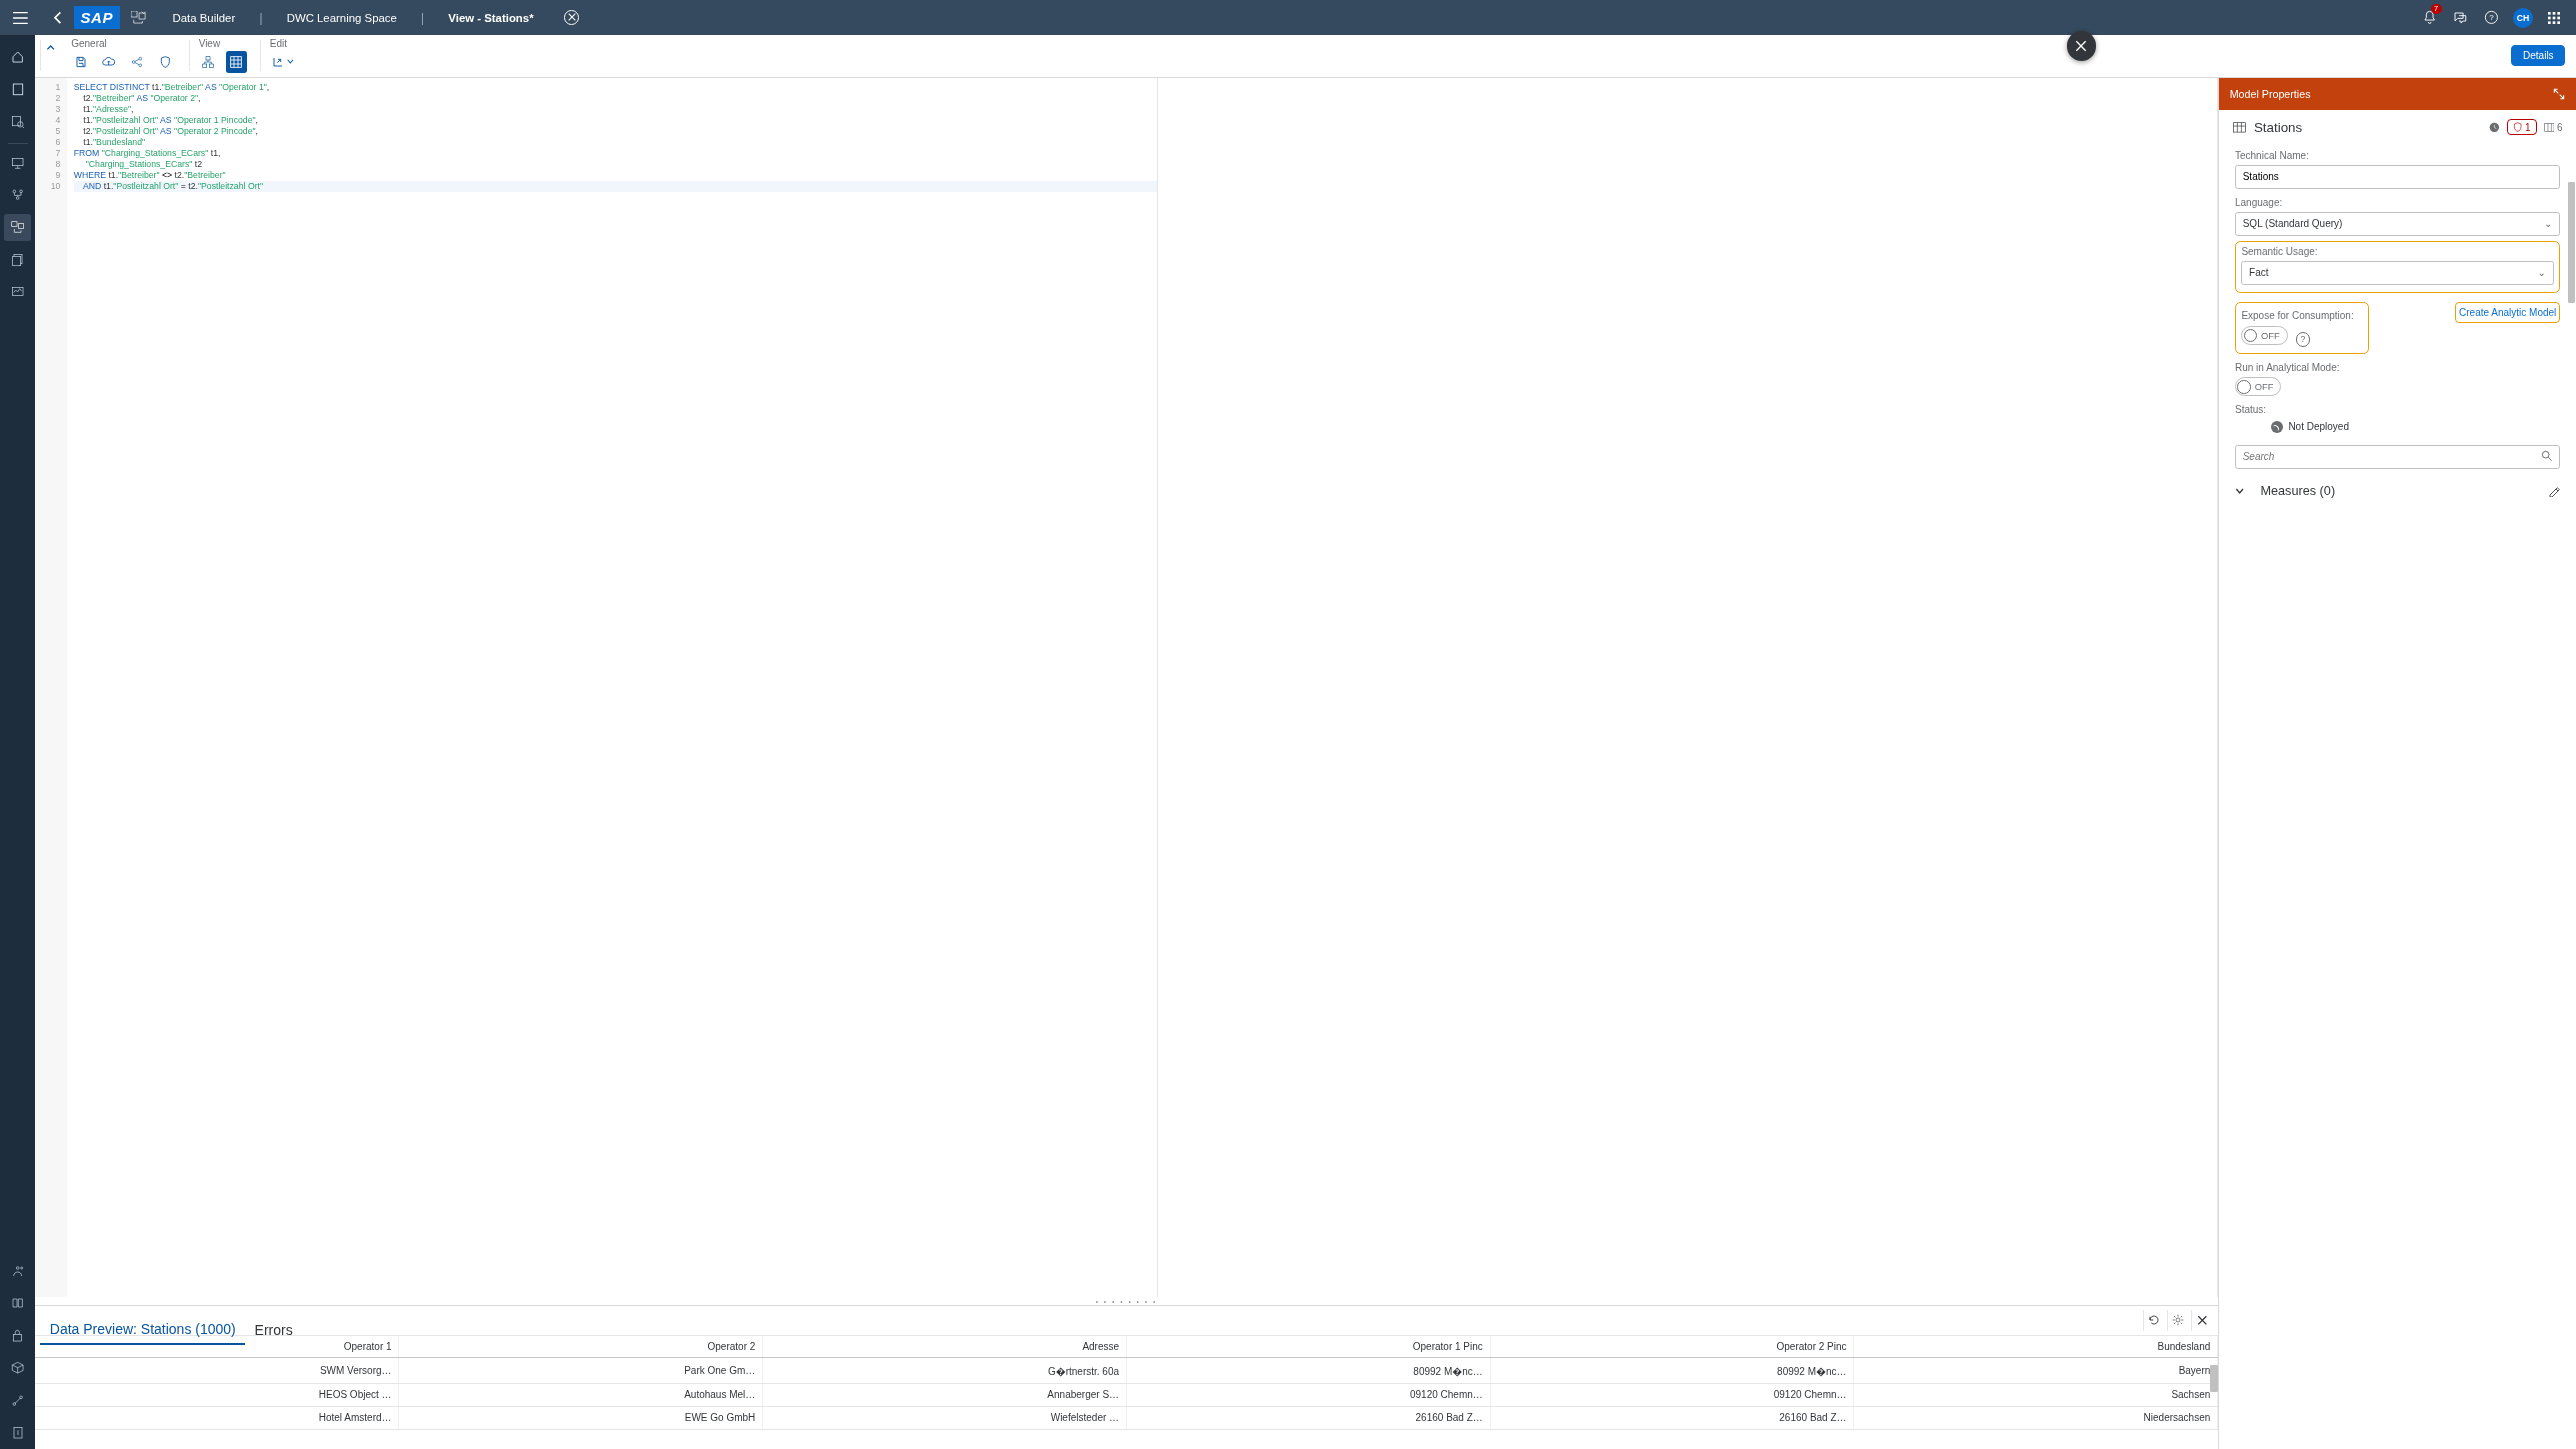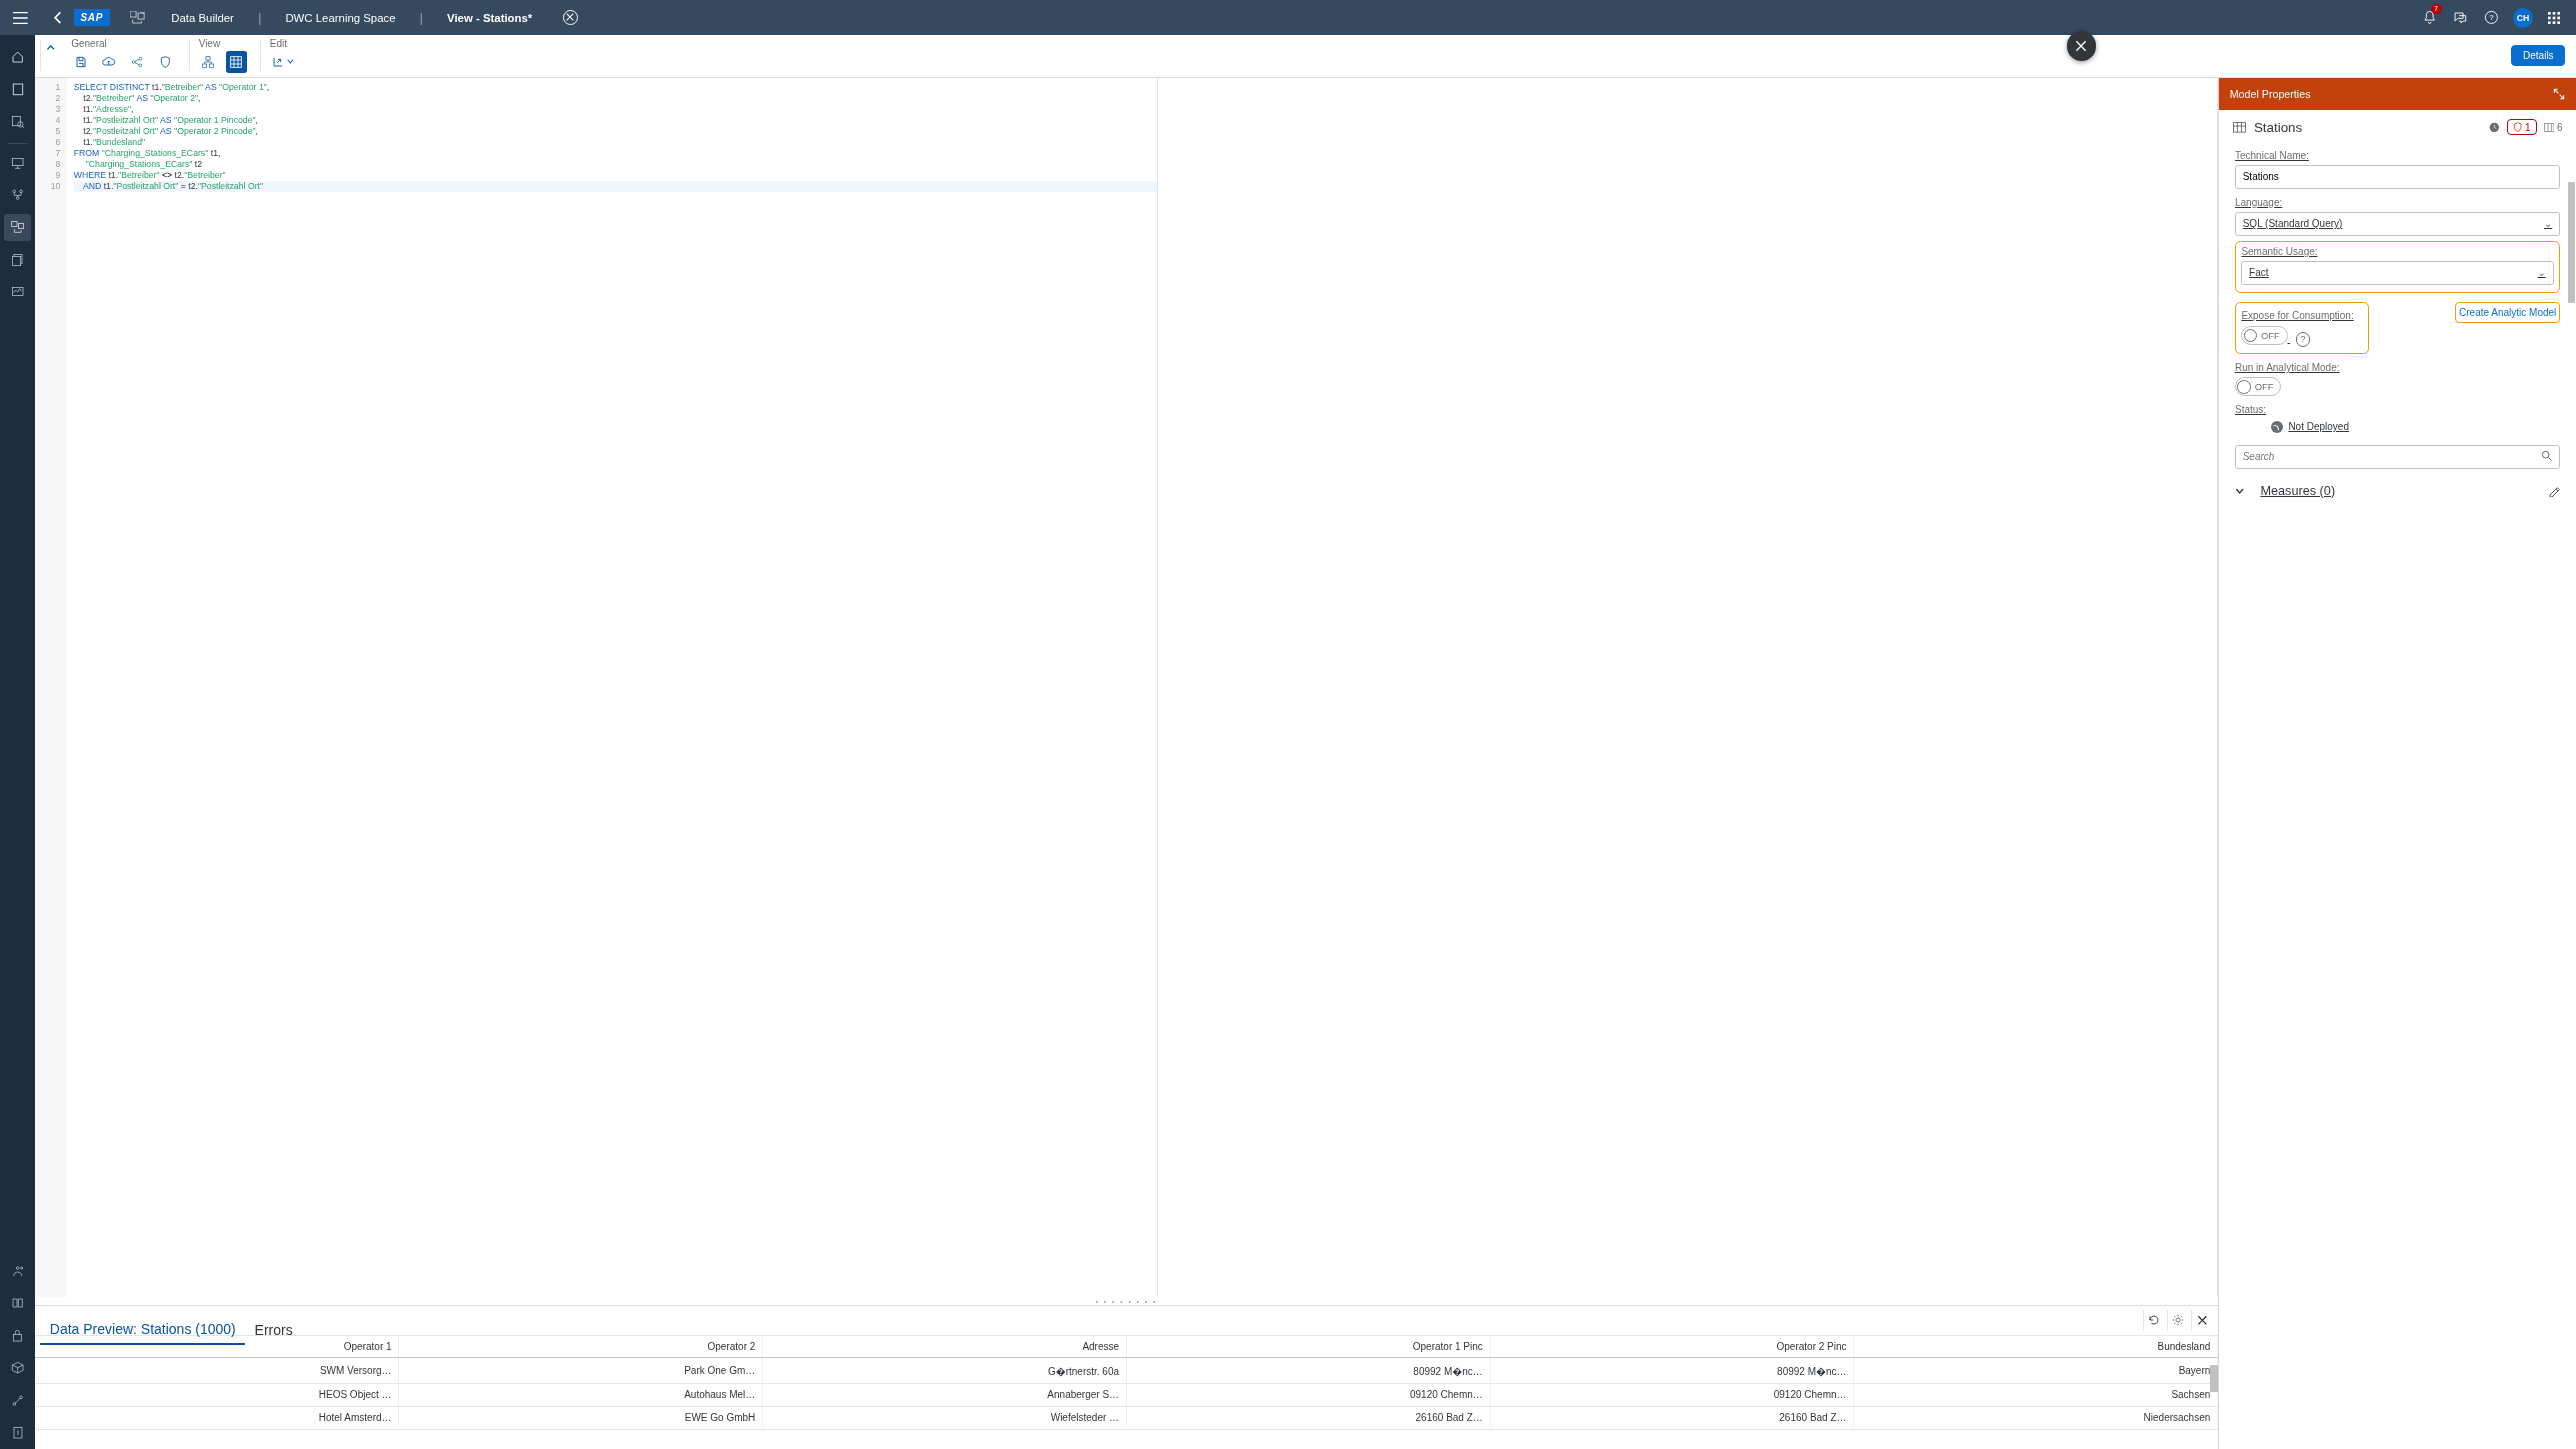--- a/index.html
+++ b/index.html
@@ -3,21 +3,21 @@
 <meta charset="utf-8">
 <style>
 * { box-sizing: border-box; margin: 0; padding: 0; font-family: "Segoe UI", Arial, sans-serif; }
 html, body { width: 100%; height: 100%; overflow: hidden; }
 body { display: flex; flex-direction: column; font-size: 9.4px; color: #32363a; background:#fff; }
 
 
 .shell { height: 35px; background: #354a5f; display: flex; align-items: center; color: #fff; padding: 0 6.7px; position: relative; }
 .shell .menu-btn { width: 27px; height: 27px; display:flex; align-items:center; justify-content:center; cursor:pointer; }
 .shell .back-btn { width: 24px; height: 24px; display:flex; align-items:center; justify-content:center; cursor:pointer; margin: 0 4px 0 12px; }
-.shell .logo { background:#0a6ed1; padding: 2.7px 6.7px; font-weight:bold; font-size:10px; letter-spacing:0.7px; margin-right: 20px; font-style: italic; }
+.shell .logo { background:#0a6ed1; padding: 2.7px 6.7px; font-weight:bold; font-size:15px; letter-spacing:0.7px; margin-right: 11px; font-style: italic; }
 .shell .crumb { display:flex; align-items:center; font-size:11.4px; gap:24px; }
 .shell .crumb .sep { color:#8ea0b2; font-size: 13.4px; }
 .shell .crumb .icon { margin-right:2.7px; }
 .shell .title-tab { font-weight:600; }
 .shell .close-tab { margin-left:6.7px; border:1px solid #fff; border-radius:50%; width:14.8px; height:14.8px; display:flex;align-items:center;justify-content:center; cursor:pointer; font-size:9.4px;}
 .shell .spacer { flex:1; }
 .shell .right { display:flex; align-items:center; gap:12px; margin-right:5.4px; }
 .shell .right .icon-btn { width:19px; height:19px; display:flex;align-items:center;justify-content:center; cursor:pointer; position:relative;}
 .shell .avatar { background:#0a6ed1; border-radius:50%; width:20px; height:20px; display:flex;align-items:center;justify-content:center; font-size:8.7px; font-weight:600;}
 .shell .badge { position:absolute; top:-4px; right:-2.7px; background:#bb0000; color:#fff; border-radius:5.4px; font-size:7.4px; padding:0 3.4px; line-height:10px; }
@@ -81,21 +81,21 @@
 .preview-scroll-ind { position:absolute; right:0; top:29.5px; width:8px; height:27px; background:#c0c0c0; border-radius:1.3px;}
 
 
 .props { width:358px; border-left:0.7px solid #d9d9d9; display:flex; flex-direction:column; background:#fff; position:relative;}
 .props-header { background:#c2410c; color:#fff; height:32px; display:flex; align-items:center; padding:0 10.7px; font-size:10.7px;}
 .props-header .expand { margin-left:auto; cursor:pointer;}
 .props-title-row { display:flex; align-items:center; padding:9.4px 13.4px 6.7px 13.4px; gap:6.7px;}
 .props-title-row .main-title { font-size:13.4px; flex:1;}
 .props-title-row .stat { display:flex; align-items:center; gap:2.7px; font-size:10px; color:#6a6d70;}
 .props-title-row .stat.warn { border:1px solid #bb0000; border-radius:4px; padding:1.3px 5.4px; color:#bb0000;}
-.props-body { flex:1; overflow:auto; padding:0 16px 13.4px 16px; position:relative;text-decoration:underline;}
+.props-body { flex:1; overflow:auto; padding:0 16px 13.4px 16px; position:relative;}
 .props-body .fld-label { color:#6a6d70; font-size:10px; margin:8px 0 4px 0;}
 .props-body input[type=text], .props-body .select { width:100%; height:24px; border:0.7px solid #bfbfbf; border-radius:2.7px; padding:0 6.7px; font-size:10px; background:#fff;}
 .props-body .select { display:flex; align-items:center; justify-content:space-between; cursor:pointer;}
 .props-body .select .chev { color:#6a6d70; }
 .toggle { display:inline-flex; align-items:center; border:0.7px solid #bfbfbf; border-radius:12px; height:19px; padding:1.3px 6.7px 1.3px 1.3px; gap:4px; cursor:pointer; color:#6a6d70;}
 .toggle .knob { width:13.4px; height:13.4px; border:1.3px solid #6a6d70; border-radius:50%;}
 .helpq { width:14.8px; height:14.8px; border:1px solid #6a6d70; border-radius:50%; display:inline-flex;align-items:center;justify-content:center; color:#6a6d70; margin-left:5.4px; font-size:8.7px; cursor:pointer;}
 .status-row { display:flex; align-items:center; gap:5.4px; font-size:10px; margin-top:5.4px;padding-left:36px;}
 .status-dot { width:12px; height:12px; border-radius:50%; background:#6a6d70; display:inline-flex;align-items:center;justify-content:center;}
 .status-dot::after{content:""; width:5.4px; height:5.4px; border:1.3px solid #fff; border-left:none; border-bottom:none; border-radius:0 5.4px 0 0; transform:translate(-0.7px,0.7px);}

